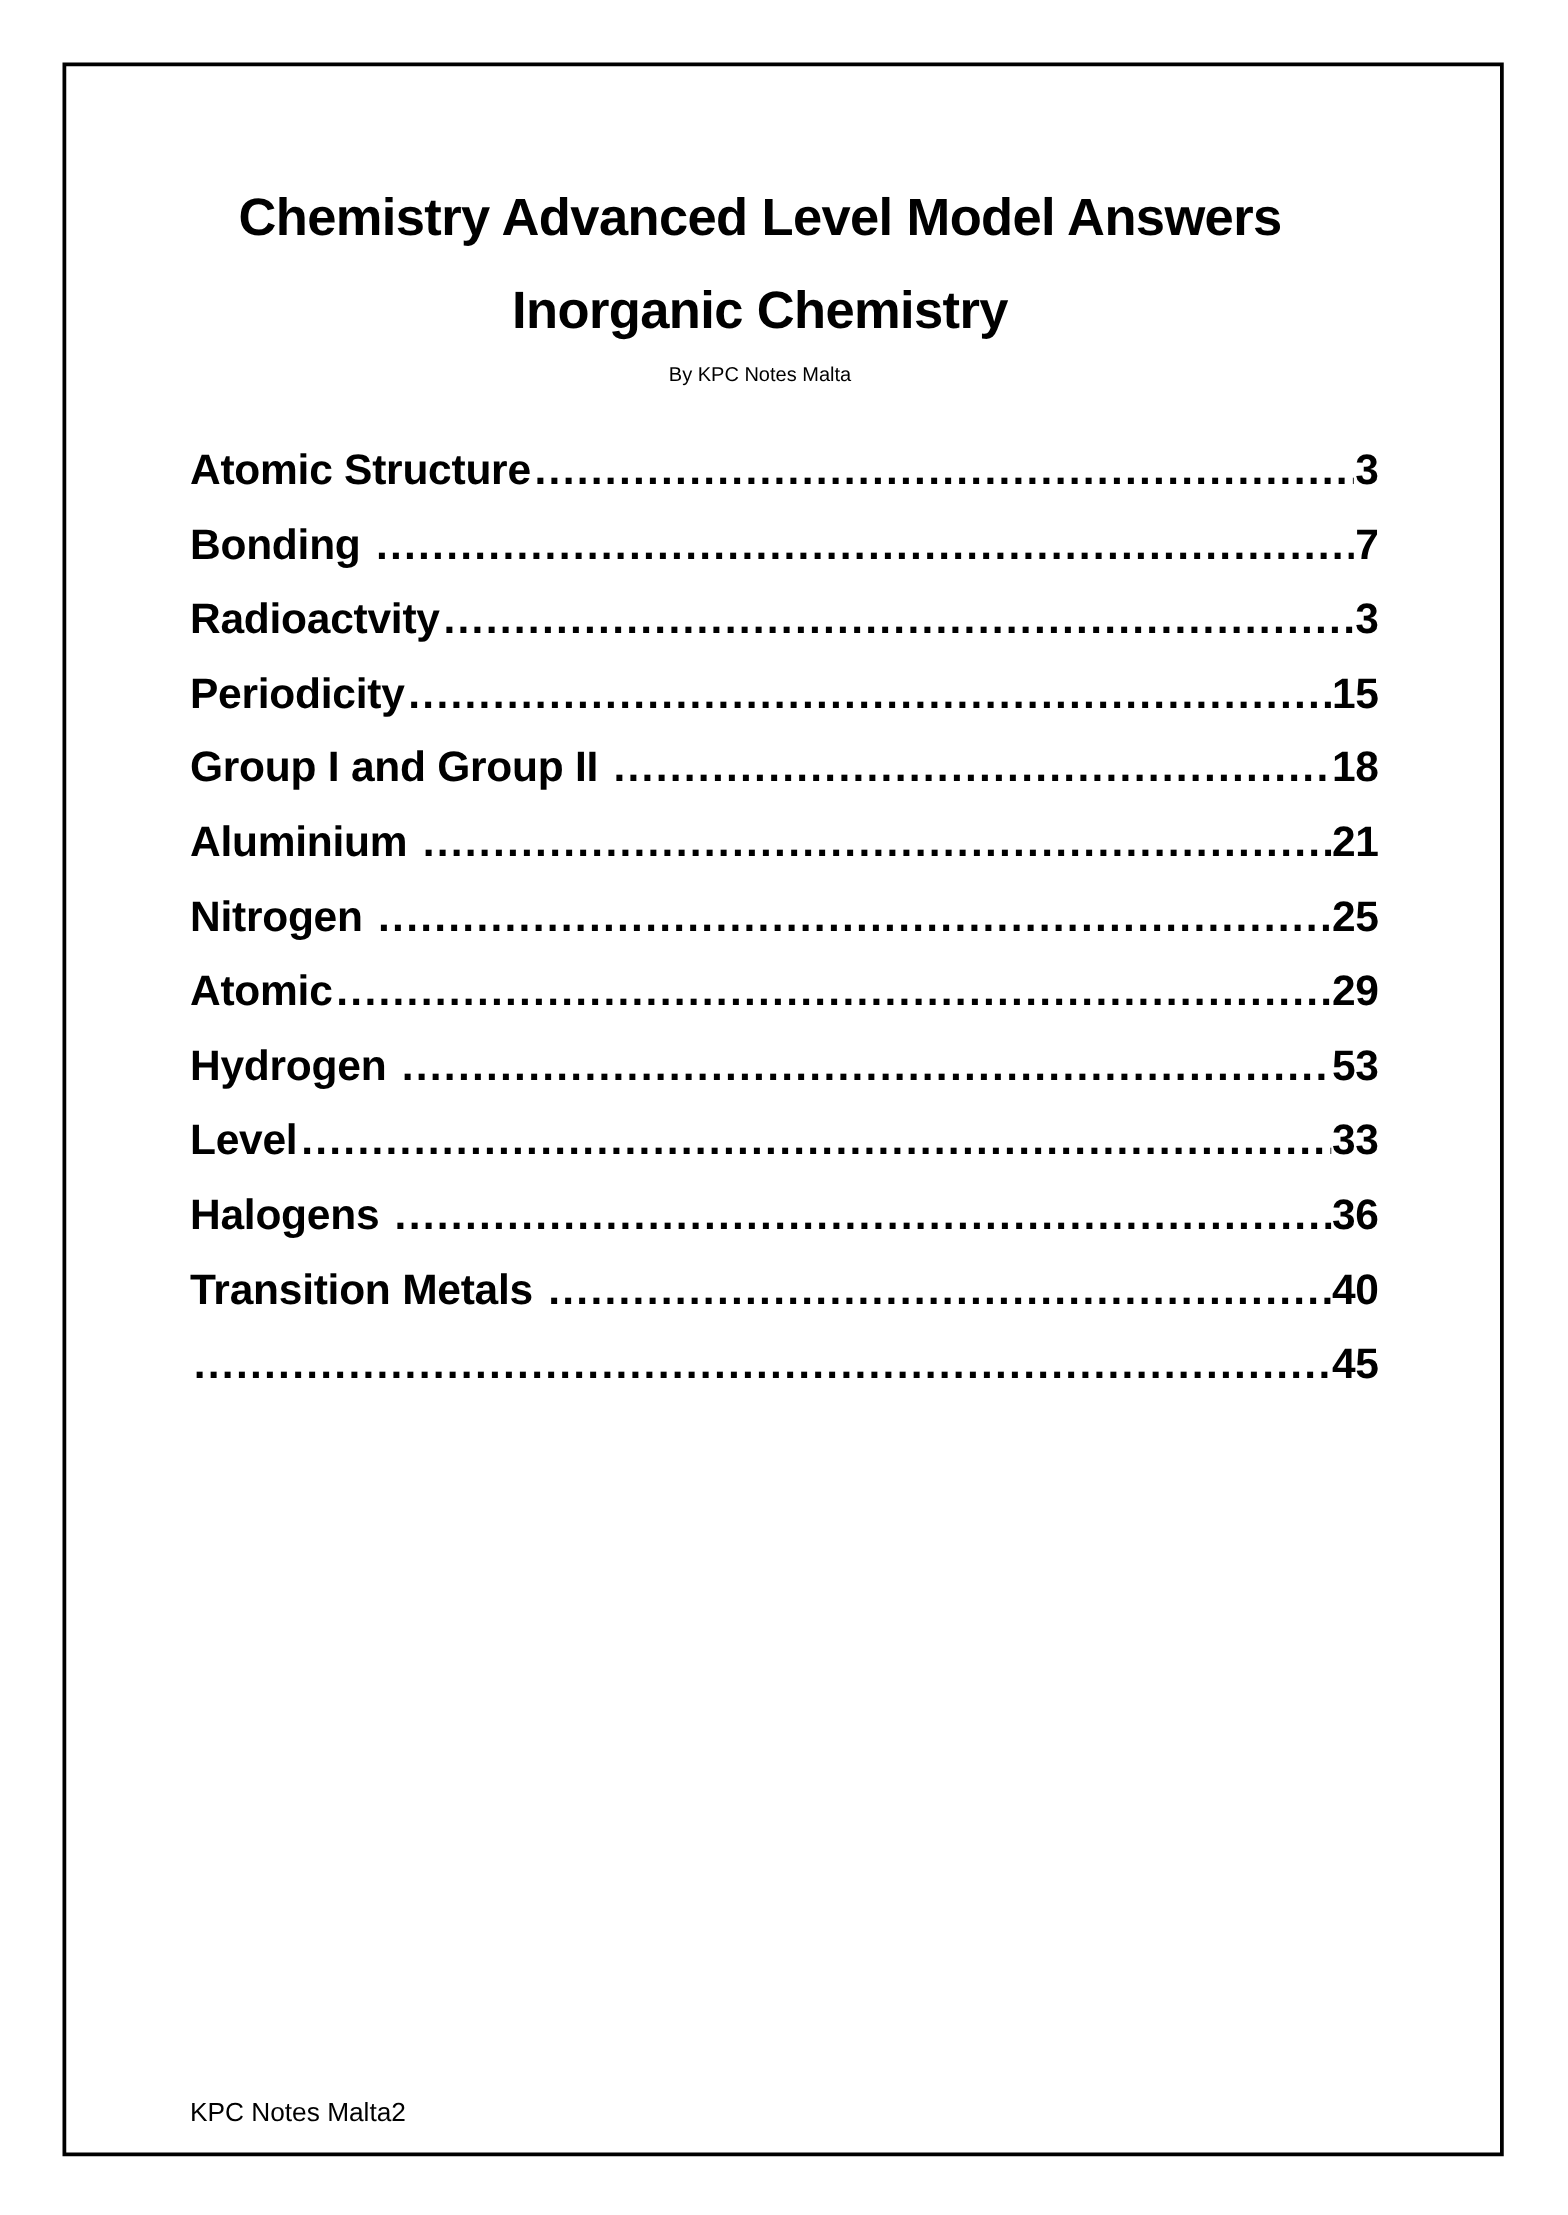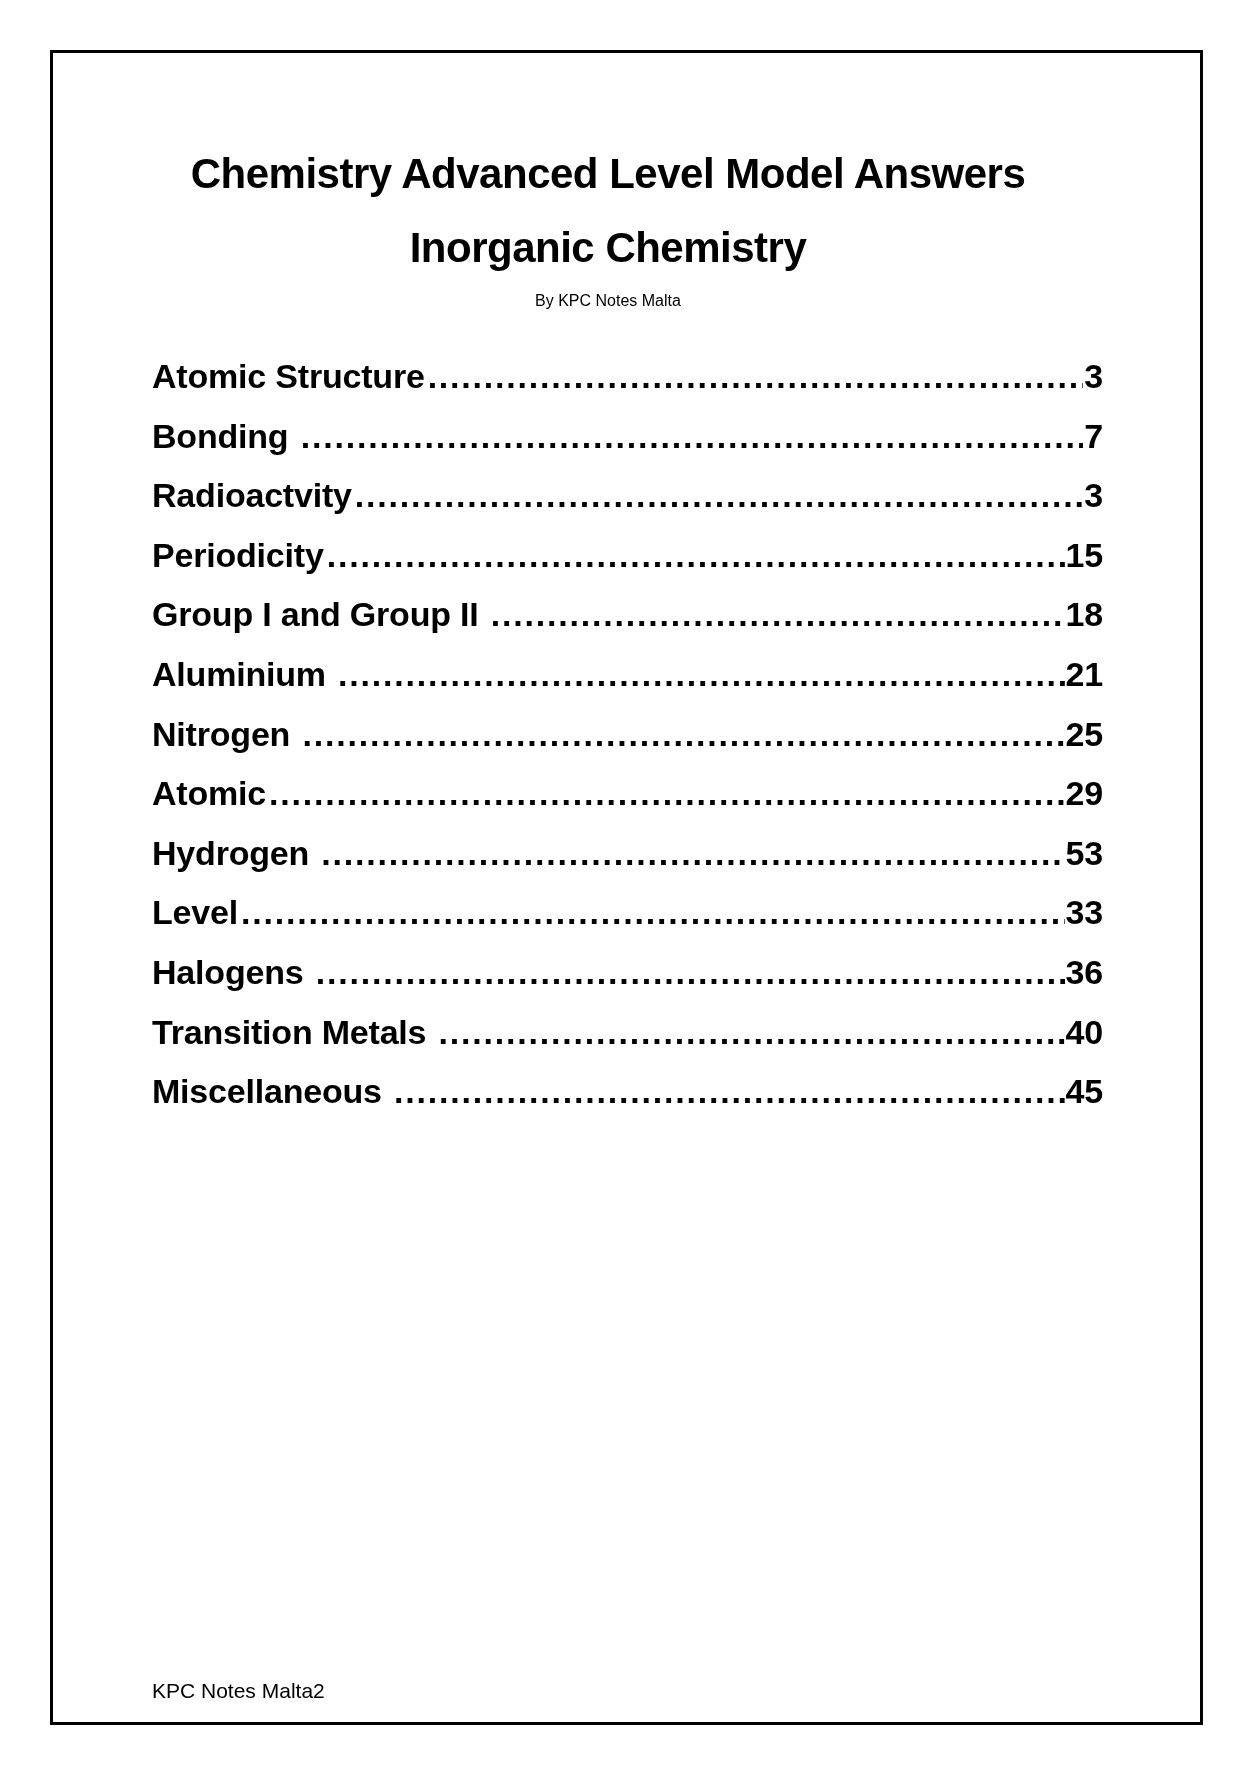--- a/index.html
+++ b/index.html
@@ -171,21 +171,20 @@
     <span class="toc-page">36</span>
   </div>
 
   <div class="toc-row">
     <span class="toc-label">Transition Metals </span>
     <span class="toc-dots"></span>
     <span class="toc-page">40</span>
   </div>
 
   <div class="toc-row">
-    <span class="toc-label">Miscellaneous </span>
     <span class="toc-dots"></span>
     <span class="toc-page">45</span>
   </div>
 </div>
 
   <div class="footer">
     <span>KPC Notes Malta</span>
     <span>2</span>
   </div>
 </div>

